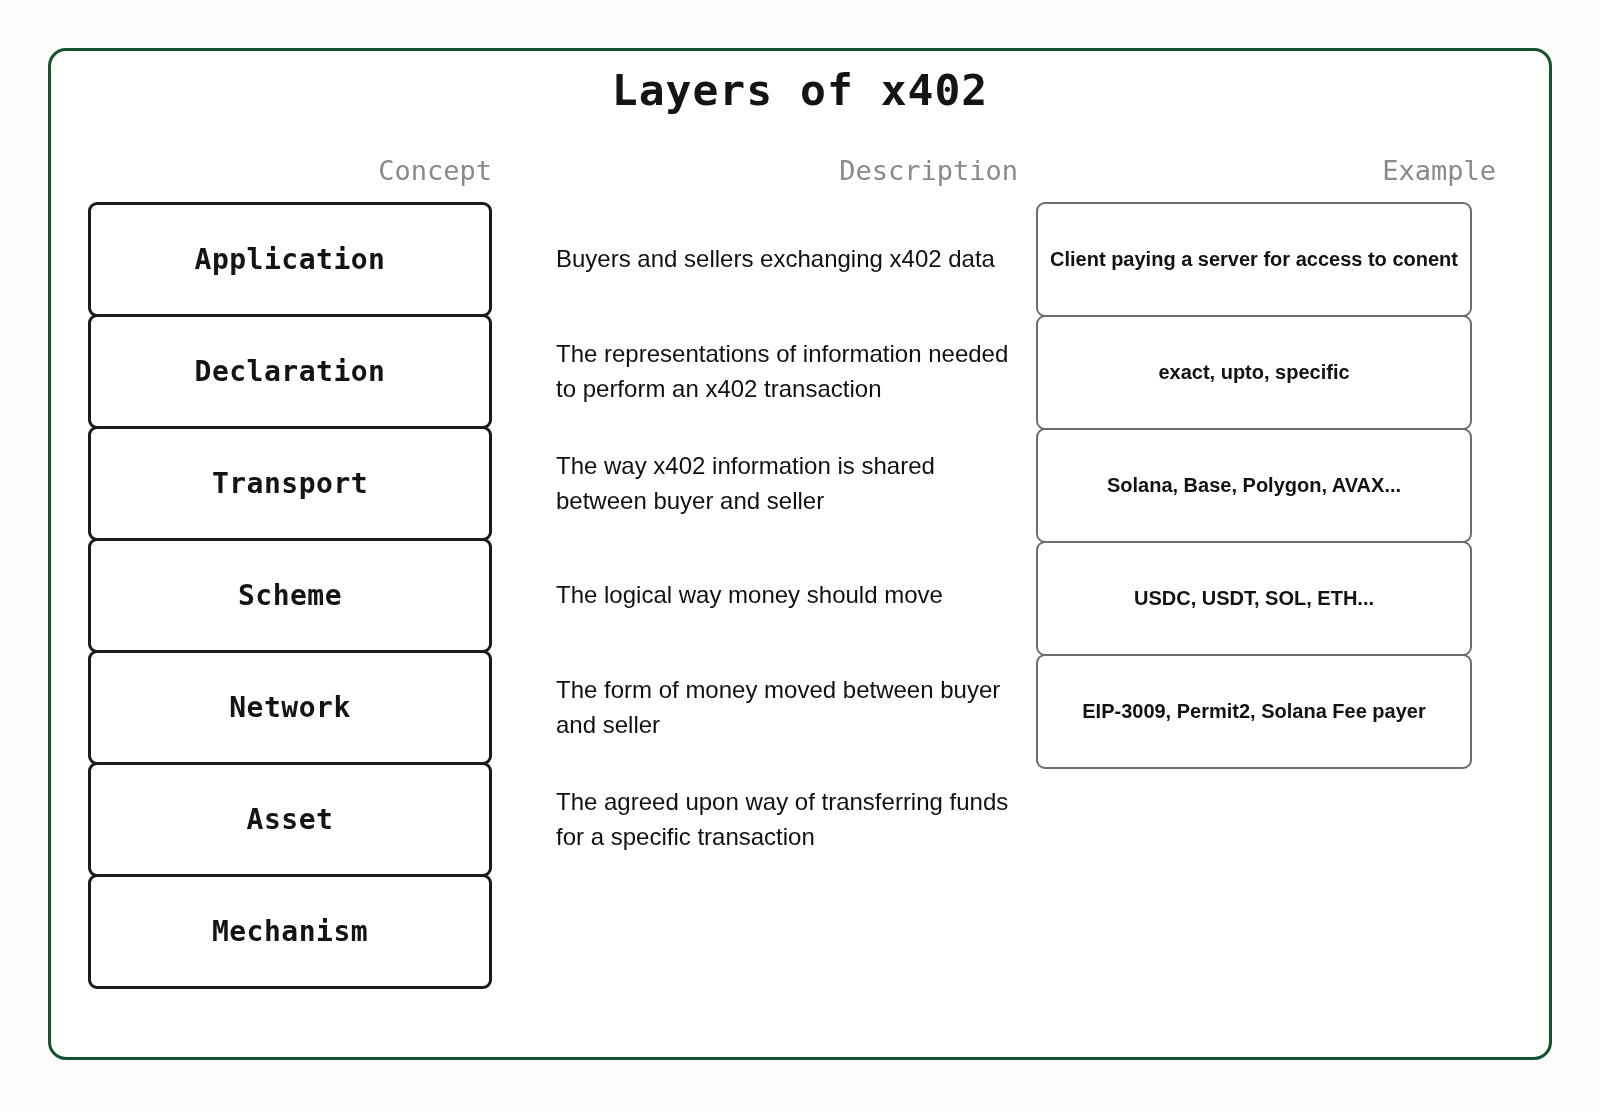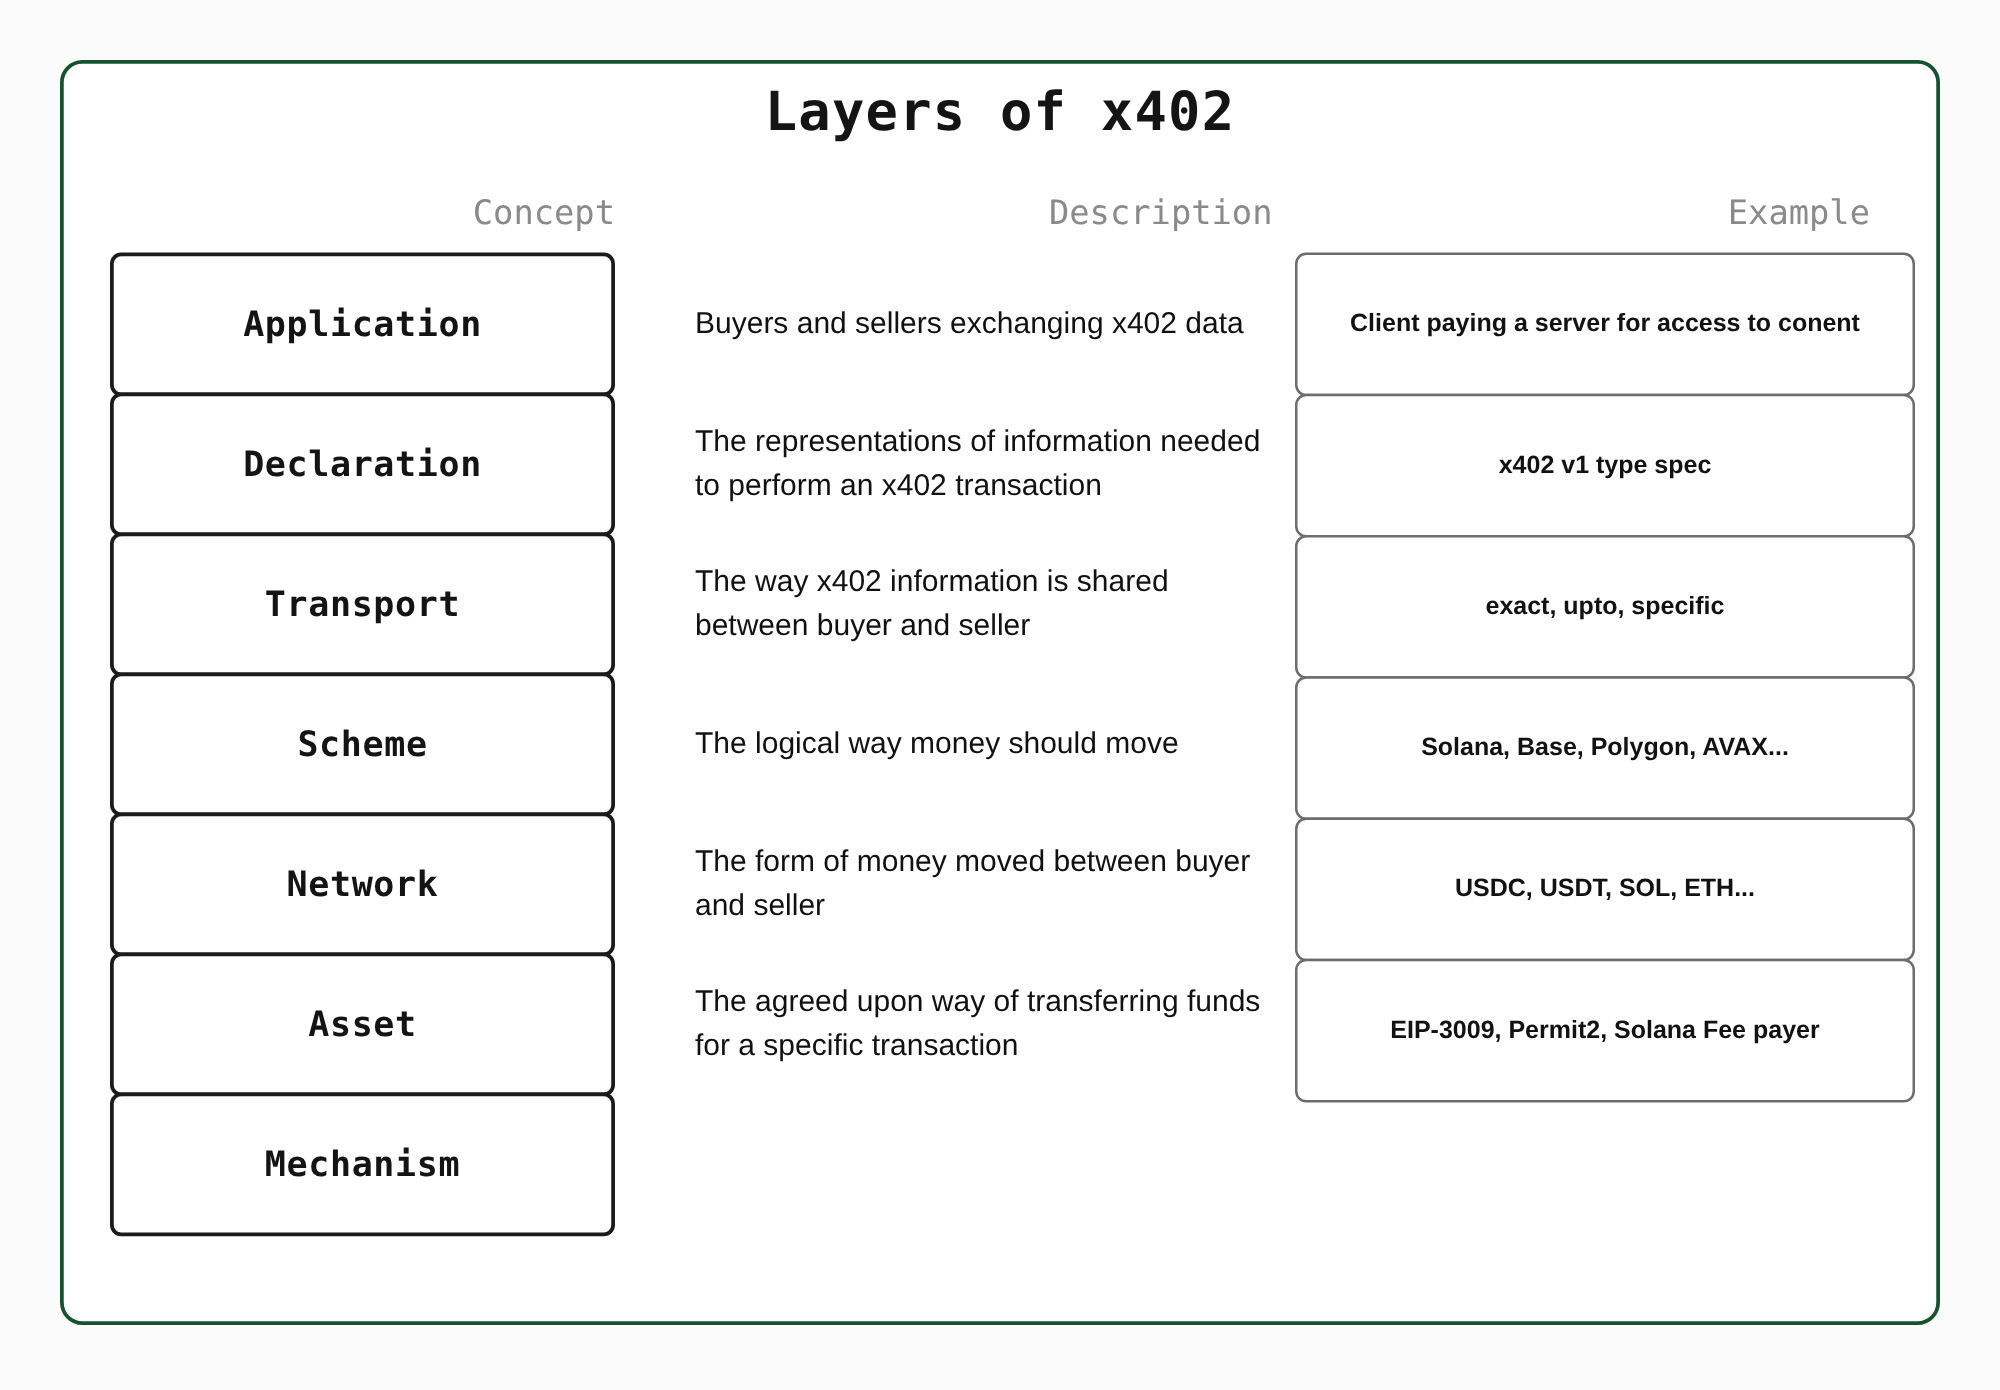--- a/index.html
+++ b/index.html
@@ -59,21 +59,21 @@
   #description-col {
     position: absolute;
     left: 505px;
     top: 151px;
     width: 470px;
   }
   #example-col {
     position: absolute;
     left: 985px;
     top: 151px;
-    width: 496px;
+    width: 436px;
   }
 
   .concept-box {
     height: 115px;
     margin-top: -3px;
     border: 3px solid #1b1b1b;
     border-radius: 9px;
     background: #fff;
     display: flex;
     align-items: center;
@@ -139,20 +139,19 @@
     <div class="desc-cell">Buyers and sellers exchanging x402 data</div>
     <div class="desc-cell">The representations of information needed to perform an x402 transaction</div>
     <div class="desc-cell">The way x402 information is shared between buyer and seller</div>
     <div class="desc-cell">The logical way money should move</div>
     <div class="desc-cell">The form of money moved between buyer and seller</div>
     <div class="desc-cell">The agreed upon way of transferring funds for a specific transaction</div>
   </div>
 
   <div id="example-col">
     <div class="example-box">Client paying a server for access to conent</div>
-    <div class="example-box">x402 v1 type spec</div>
     <div class="example-box">exact, upto, specific</div>
     <div class="example-box">Solana, Base, Polygon, AVAX...</div>
     <div class="example-box">USDC, USDT, SOL, ETH...</div>
     <div class="example-box">EIP-3009, Permit2, Solana Fee payer</div>
   </div>
 
 </div>
 
 </body></html>

